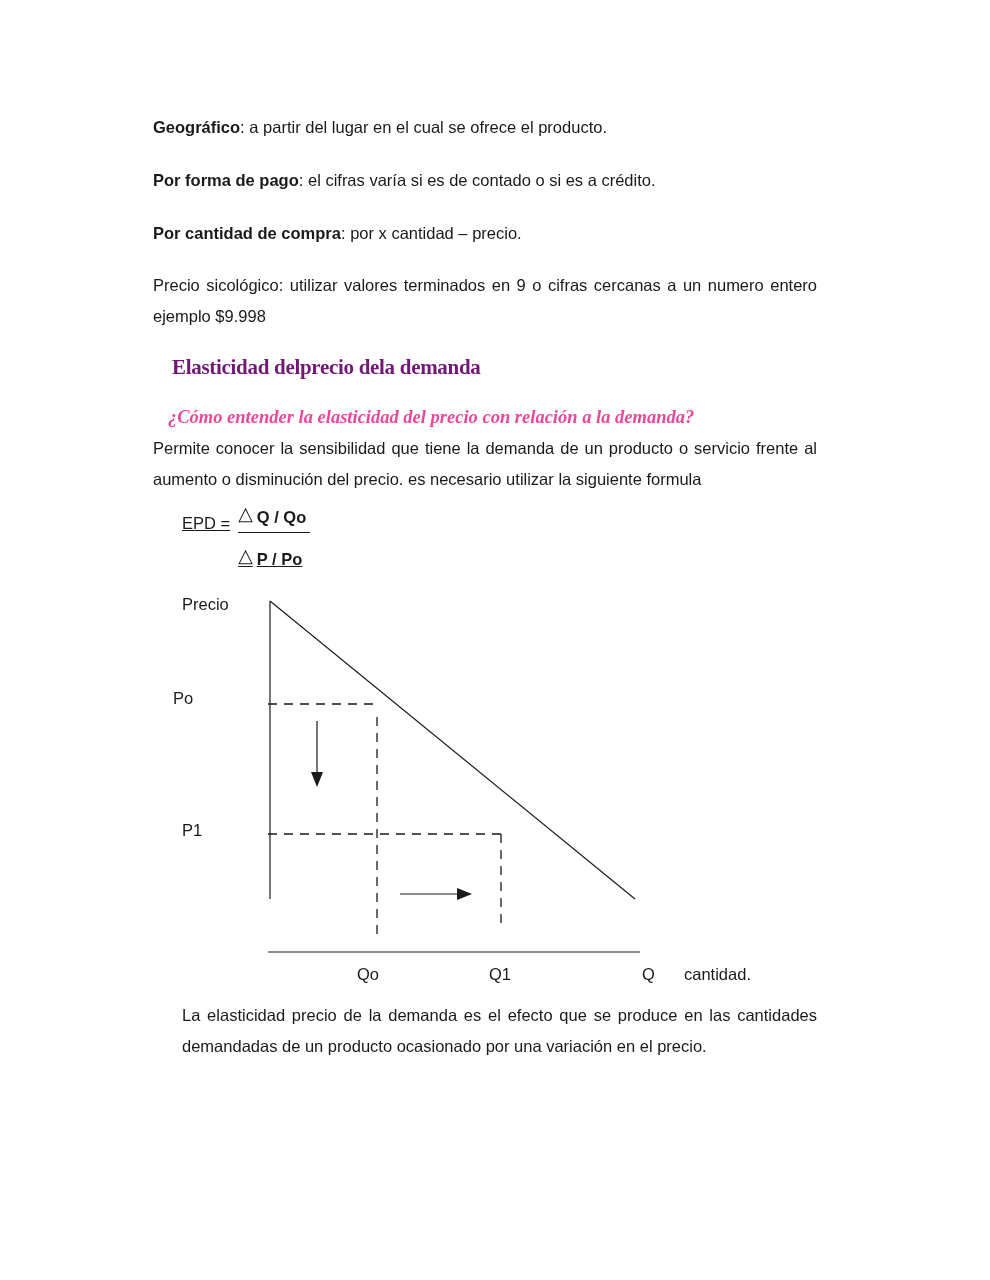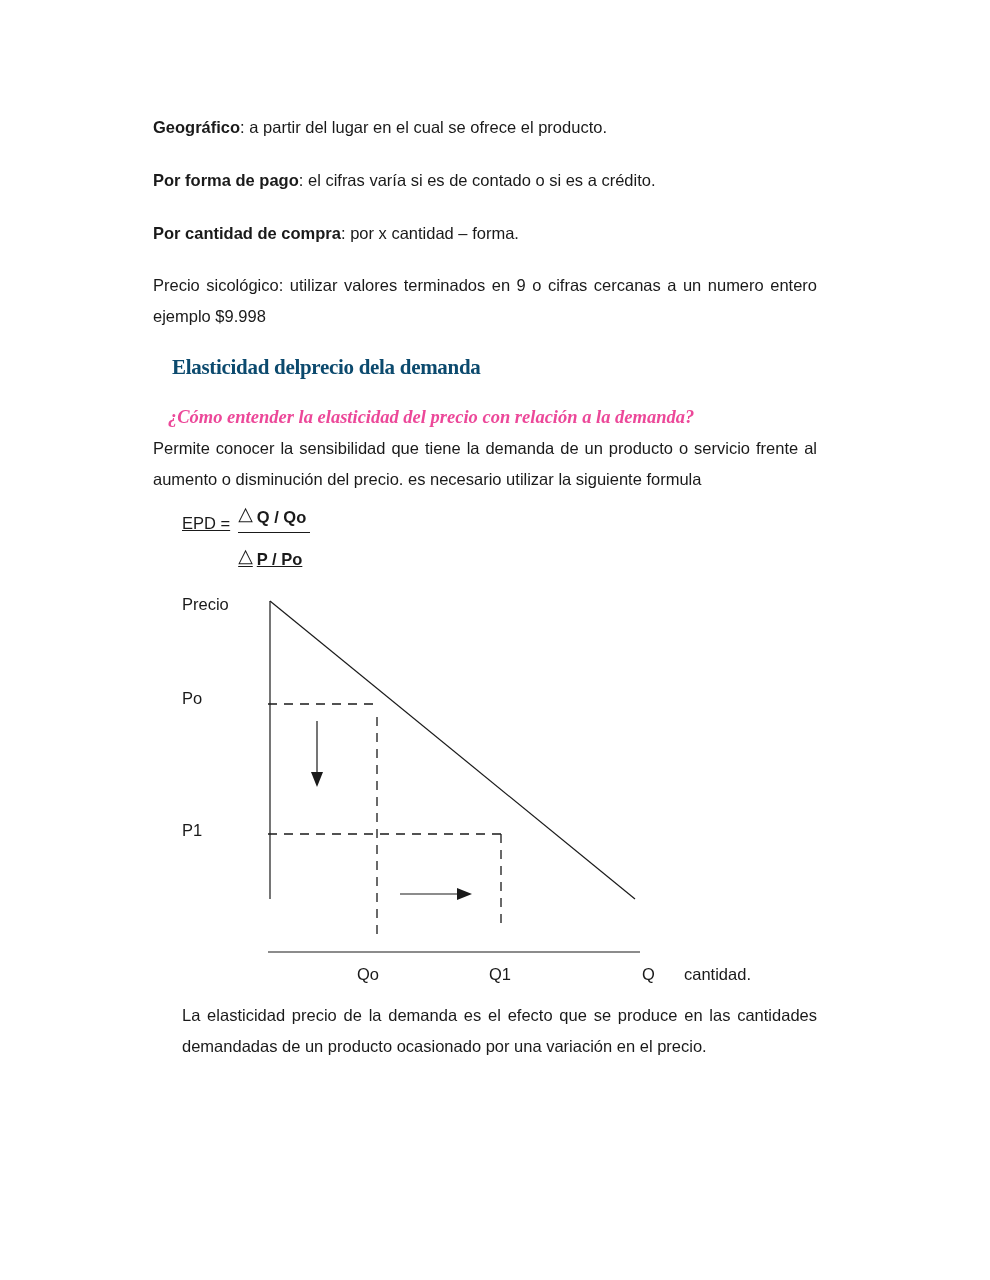--- a/index.html
+++ b/index.html
@@ -28,21 +28,21 @@
   .mb21 { margin-bottom: 21px; }
   .justify { text-align: justify; }
   .heading {
     margin-top: 21px;
     margin-left: 19px;
     font-family: "Liberation Serif", serif;
     font-size: 21px;
     font-weight: bold;
     letter-spacing: -0.3px;
     line-height: 29px;
-    color: #0c4a6e;
+    color: #701a75;
   }
   .subheading {
     margin-top: 20px;
     margin-left: 15px;
     max-width: 585px;
     font-family: "Liberation Serif", serif;
     font-size: 18.5px;
     font-weight: bold;
     font-style: italic;
     line-height: 31px;
@@ -105,21 +105,21 @@
 </head>
 <body>
 
 <div class="page">
   <div class="content">
 
     <p class="body mb22"><strong>Geográfico</strong><span>: a partir del lugar en el cual se ofrece el producto.</span></p>
 
     <p class="body mb22"><strong>Por forma de pago</strong><span>: el cifras varía si es de contado o si es a crédito.</span></p>
 
-    <p class="body mb21"><strong>Por cantidad de compra</strong><span>: por x cantidad – forma.</span></p>
+    <p class="body mb21"><strong>Por cantidad de compra</strong><span>: por x cantidad – precio.</span></p>
 
     <p class="body justify">Precio sicológico: utilizar valores terminados en 9 o cifras cercanas a un numero entero ejemplo $9.998</p>
 
     <h1 class="heading">Elasticidad delprecio dela demanda</h1>
 
     <h2 class="subheading">¿Cómo entender la elasticidad del precio con relación a la demanda?</h2>
 
     <p class="body justify intro">Permite conocer la sensibilidad que tiene la demanda de un producto o servicio frente al aumento o disminución del precio. es necesario utilizar la siguiente formula</p>
 
     <div class="formula">
@@ -138,21 +138,21 @@
         <line class="dashed" x1="115" y1="115" x2="225" y2="115"></line>
         <line class="dashed" x1="224" y1="128" x2="224" y2="350"></line>
         <line class="dashed" x1="115" y1="245" x2="348" y2="245"></line>
         <line class="dashed" x1="348" y1="245" x2="348" y2="335"></line>
         <line x1="164" y1="132" x2="164" y2="184"></line>
         <polygon points="158,183 170,183 164,198"></polygon>
         <line x1="247" y1="305" x2="306" y2="305"></line>
         <polygon points="304,299 304,311 319,305"></polygon>
       </svg>
       <div class="dlabel" style="left:29px; top:6px;">Precio</div>
-      <div class="dlabel" style="left:29px; top:100px;">Po</div>
+      <div class="dlabel" style="left:20px; top:100px;">Po</div>
       <div class="dlabel" style="left:29px; top:232px;">P1</div>
       <div class="dlabel" style="left:196px; top:376px;margin-left:8px;">Qo</div>
       <div class="dlabel" style="left:336px; top:376px;text-align:center;">Q1</div>
       <div class="dlabel" style="left:489px; top:376px;">Q</div>
       <div class="dlabel" style="left:531px; top:376px;">cantidad.</div>
     </div>
 
     <p class="body justify closing">La elasticidad precio de la demanda es el efecto que se produce en las cantidades demandadas de un producto ocasionado por una variación en el precio.</p>
 
   </div>

